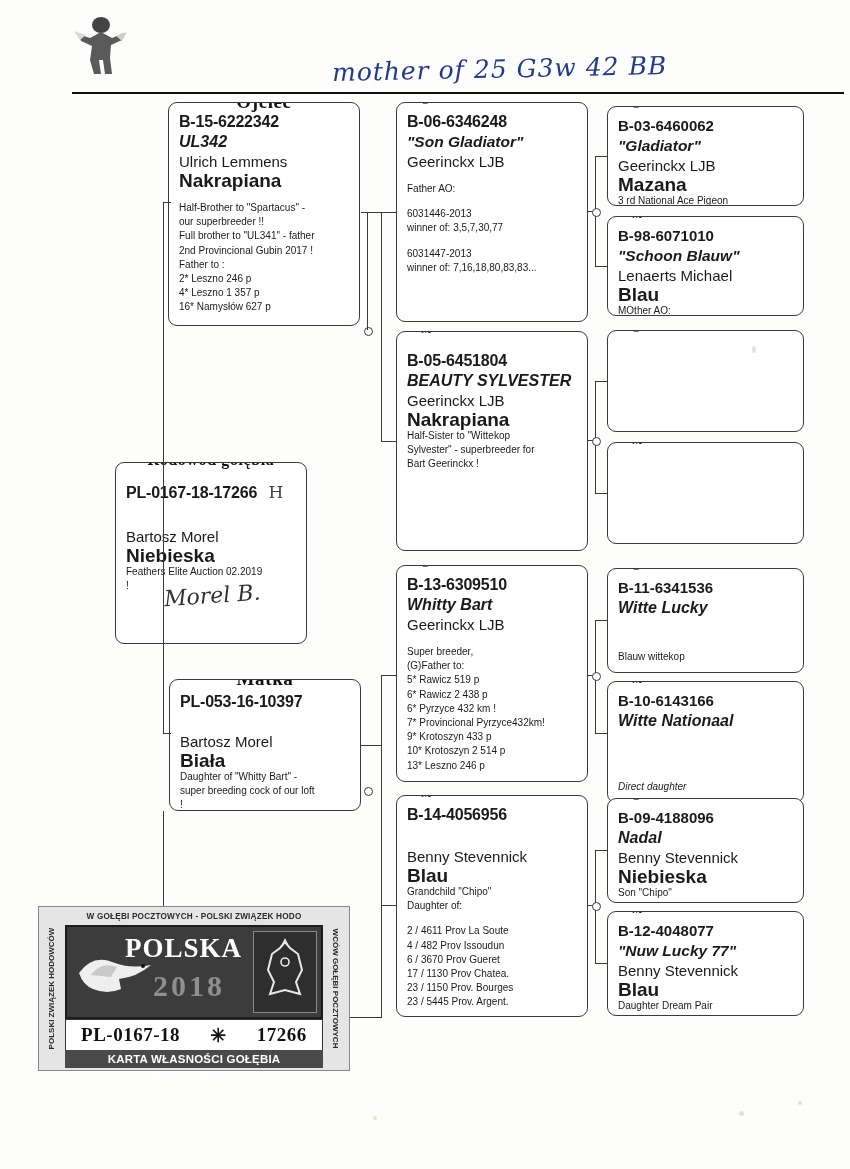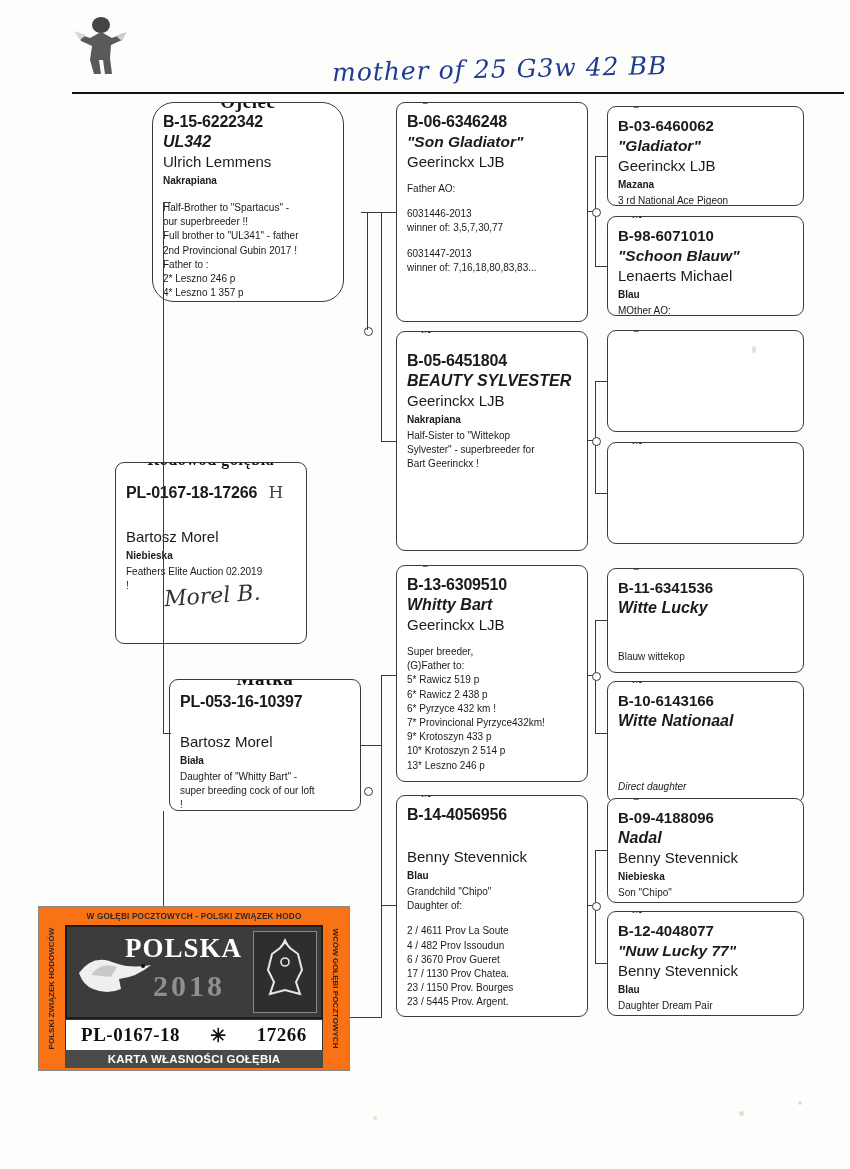--- a/index.html
+++ b/index.html
@@ -41,34 +41,34 @@
     position:absolute;top:-12px;left:0;right:0;text-align:center;
     font-family:"Liberation Serif","DejaVu Serif",serif;
     font-weight:bold;font-size:19px;color:#111;letter-spacing:.6px;
   }
   .box .title span{background:#fff;padding:0 10px;}
   .ring{font-weight:bold;font-size:16px;line-height:20px;letter-spacing:-.2px;}
   .ring-sm{font-weight:bold;font-size:15px;line-height:20px;}
   .nick{font-style:italic;font-weight:bold;font-size:16px;line-height:20px;}
   .nick-q{font-style:italic;font-weight:bold;font-size:15.5px;line-height:20px;}
   .owner{font-size:15px;line-height:19px;}
-  .color{font-weight:bold;font-size:10px;line-height:19px;}
+  .color{font-weight:bold;font-size:19px;line-height:19px;}
   .note{font-size:10px;line-height:14.2px;}
   .note.gap{margin-top:11px;}
   .spacer{height:11px;}
 
   
   .lineh{position:absolute;background:#3a3a3a;height:1.4px;}
   .linev{position:absolute;background:#3a3a3a;width:1.4px;}
   .node{position:absolute;width:7px;height:7px;border:1.4px solid #3a3a3a;border-radius:50%;background:#fff;}
 
   
   .card{
     position:absolute;left:38px;top:906px;width:312px;height:165px;
-    background:#f97316;border:1px solid #888;box-sizing:border-box;
+    background:#e5e5e5;border:1px solid #888;box-sizing:border-box;
     padding:3px;
   }
   .card-border-t,.card-border-b{
     position:absolute;left:26px;right:26px;text-align:center;
     font-size:8.2px;font-weight:bold;color:#2a2a2a;letter-spacing:.2px;
   }
   .card-border-t{top:5px;}
   .card-border-b{bottom:22px;}
   .card-side{
     position:absolute;top:8px;bottom:8px;width:22px;
@@ -126,21 +126,21 @@
     <path d="M29 18 L18 24 L6 20 L9 27 L20 32 L18 46 L22 60 L29 60 L27 46 L31 46 L33 60 L40 60 L38 44 L39 31 L50 26 L52 19 L40 24 Z" fill="#5a5a5a"></path>
     <path d="M14 21 L2 17 L8 26 Z" fill="#d8d8d8"></path>
     <path d="M44 22 L55 18 L50 27 Z" fill="#cfcfcf"></path>
   </svg>
 
 
 
   <div class="handwrite">mother of 25 G3w 42 BB</div>
   <div class="hdr-rule"></div>
 
-  <div class="box" style="left:152px;top:102px;width:192px;height:200px;border-radius:22px;">
+  <div class="box" style="left:168px;top:102px;width:192px;height:224px;">
     <div class="title"><span>Ojciec</span></div>
     <div class="ring">B-15-6222342</div>
     <div class="nick">UL342</div>
     <div class="owner">Ulrich Lemmens</div>
     <div class="color">Nakrapiana</div>
     <div class="note gap">Half-Brother to "Spartacus" -</div>
     <div class="note">our superbreeder !!</div>
     <div class="note">Full brother to "UL341" - father</div>
     <div class="note">2nd Provincional Gubin 2017 !</div>
     <div class="note">Father to :</div>

